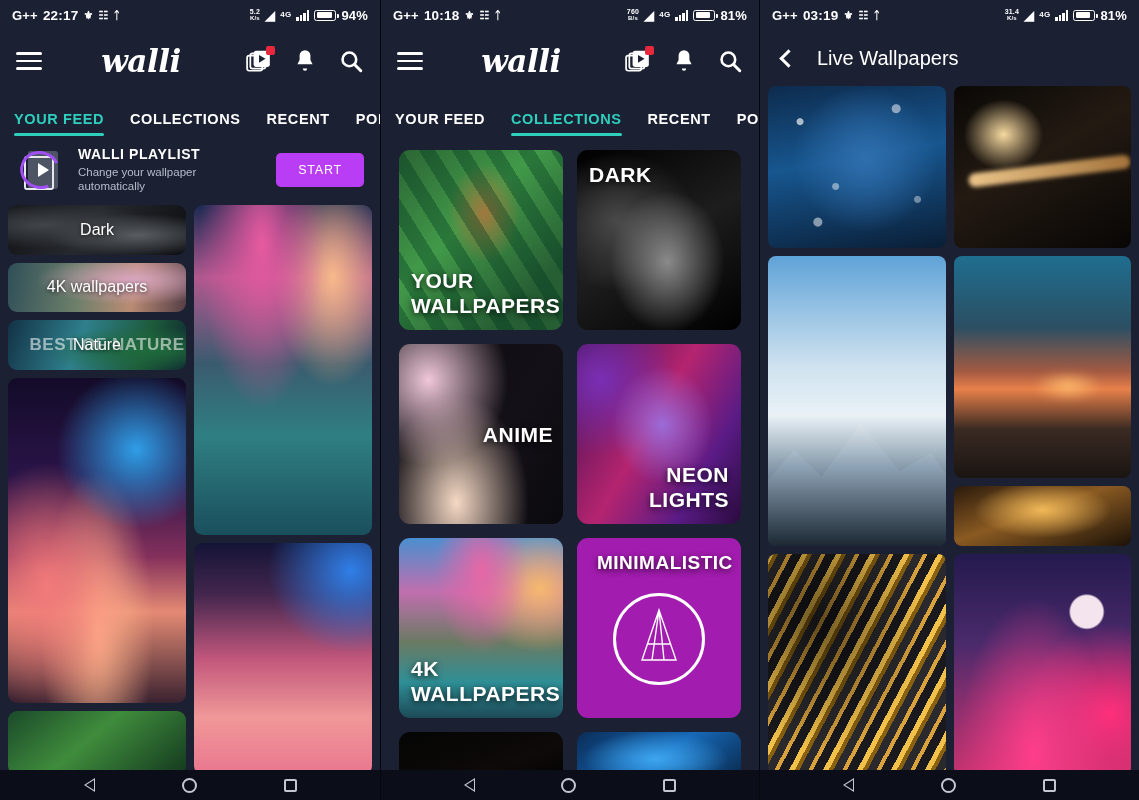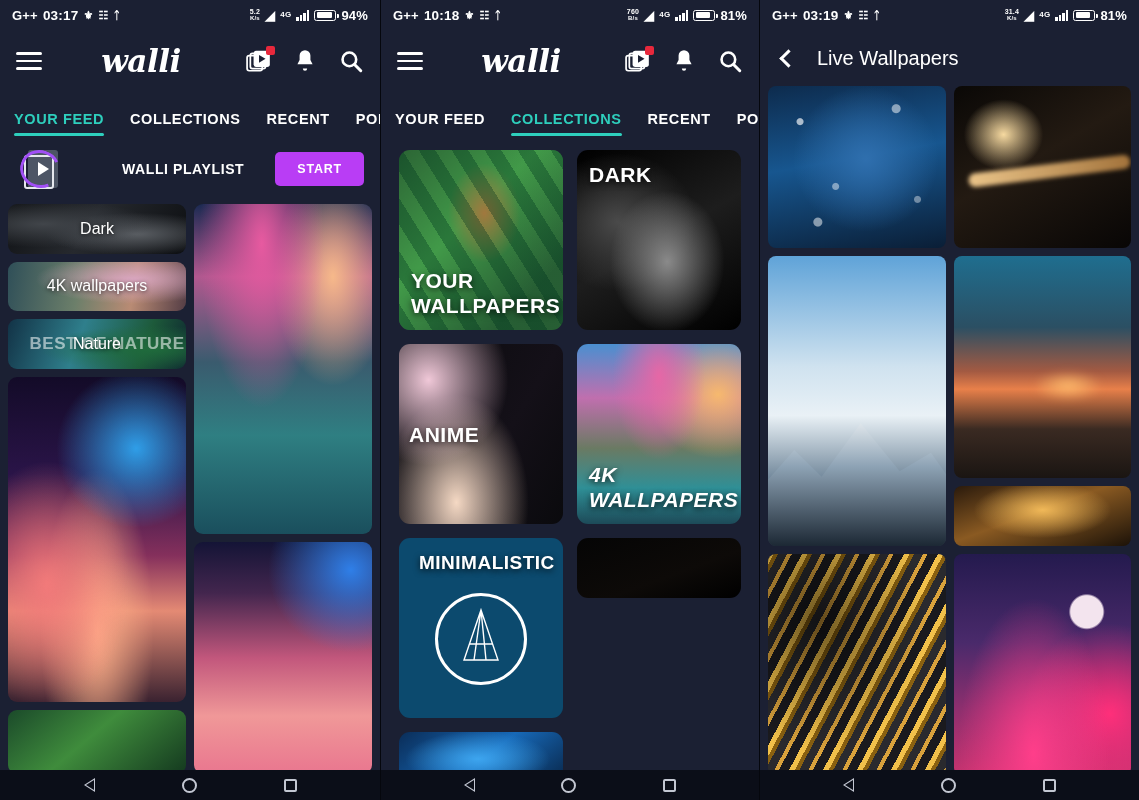--- a/index.html
+++ b/index.html
@@ -70,25 +70,25 @@
   .playlist { display: flex; align-items: center; gap: 14px; padding: 10px 16px 12px 18px; }
   .pl-art { width: 46px; height: 46px; position: relative; flex: none; }
   .pl-art .sheet { position:absolute; left:10px; top:4px; width:30px; height:38px;
     background:#4d5565; border-radius:3px; }
   .pl-art .sheet2 { position:absolute; left:6px; top:9px; width:30px; height:34px;
     border:2px solid #e6e8ee; border-radius:3px; }
   .pl-art .ring { position:absolute; left:2px; top:4px; width:40px; height:38px;
     border:3px solid #a14ff5; border-radius:50%; border-right-color: transparent; transform: rotate(20deg); }
   .pl-art .play { position:absolute; left:20px; top:16px; width:0; height:0;
     border-left: 11px solid #fff; border-top: 7px solid transparent; border-bottom: 7px solid transparent; }
-  .pl-text { flex: 1; margin-left: 44px; }
+  .pl-text { flex: 1; }
   .pl-title { color:#fff; font-size: 14px; font-weight: bold; letter-spacing:.6px; }
   .pl-sub { color:#b6bcca; font-size: 11.5px; line-height: 14px; margin-top: 3px; }
   .pl-btn { background:#b93df5; color:#fff; border:none; border-radius:5px;
-    padding: 10px 22px; font-size: 12.5px; font-weight: bold; letter-spacing:.8px; cursor:pointer; }
+    padding: 10px 22px; font-size: 12.5px; font-weight: normal; letter-spacing:.8px; cursor:pointer; }
 
   
   .feed { display: flex; gap: 8px; padding: 0 8px; height: 570px; }
   .col { display: flex; flex-direction: column; gap: 8px; width: 50%; }
   .chip { position: relative; height: 54px; border-radius: 9px; overflow: hidden;
     display: flex; align-items: center; justify-content: center; }
   .chip .lbl { position: relative; color:#fff; font-size: 16px; font-weight: 500;
     text-shadow: 0 1px 4px rgba(0,0,0,.8); z-index: 3; }
   .chip .ghost { position:absolute; z-index:2; color:rgba(255,255,255,.55); font-size:17px;
     font-weight:bold; letter-spacing:.5px; width:100%; text-align:center;padding-left:20px; }
@@ -121,21 +121,21 @@
 
   
   .collections { display: grid; grid-template-columns: 1fr 1fr; gap: 14px;
     padding: 14px 18px 0; height: 620px; align-content: start; }
   .coll { position: relative; border-radius: 11px; overflow: hidden; height: 180px;
     display: flex; align-items: flex-end; }
   .coll .ctext { position: relative; z-index: 3; color:#fff; font-size: 21px;
     font-weight: bold; letter-spacing: .5px; line-height: 25px; padding: 12px;
     text-shadow: 0 2px 6px rgba(0,0,0,.75); }
   .coll.top .ctext { align-self: flex-start; }
-  .coll.center { align-items: center; justify-content: flex-start; }
+  .coll.center { align-items: center; justify-content: flex-end; }
   .coll.center .ctext { text-align: center; padding: 0 10px; }
   .coll.right .ctext { text-align: right; width: 100%; }
   .c-live { background:
       radial-gradient(ellipse at 52% 35%, #d2683a 0%, transparent 30%),
       linear-gradient(135deg,#1d4a2b,#3f9b4a 40%,#16402a 80%); }
   .c-live::after { content:""; position:absolute; inset:0;
     background: repeating-linear-gradient(58deg, rgba(25,90,45,.55) 0 14px, rgba(70,150,70,.35) 14px 28px); }
   .c-dark { background:
       radial-gradient(ellipse at 55% 62%, #8a8a8a 0%, transparent 45%),
       radial-gradient(ellipse at 25% 40%, #4a4a4a 0%, transparent 45%),
@@ -144,22 +144,22 @@
       radial-gradient(ellipse at 18% 20%, #f0c8d8 0%, transparent 42%),
       radial-gradient(ellipse at 35% 88%, #f5d9c4 0%, transparent 48%),
       linear-gradient(120deg,#0a0a0d,#141018 60%,#0a0a0d); }
   .c-neon { background:
       radial-gradient(ellipse at 52% 45%, #9b6bd8 0%, transparent 42%),
       radial-gradient(circle at 14% 20%, #7a2fb5 0%, transparent 38%),
       linear-gradient(120deg,#3d1050,#b5246f 45%,#5a1b86 75%,#2a0b3d); }
   .c-4k { background:
       radial-gradient(ellipse at 50% 18%, #e667a6 0%, transparent 40%),
       radial-gradient(ellipse at 86% 28%, #f6b96e 0%, transparent 35%),
-      linear-gradient(180deg,#4a8fd0 0%, #c06fae 30%, #6a7a63 58%, #2f8f96 80%, #1d4a58 100%); font-style: italic; }
-  .c-min { background: #0c4a6e; padding-left: 8px; }
+      linear-gradient(180deg,#4a8fd0 0%, #c06fae 30%, #6a7a63 58%, #2f8f96 80%, #1d4a58 100%); }
+  .c-min { background: #a21caf; padding-left: 8px; }
   .min-logo { position:absolute; left:50%; top:56%; transform: translate(-50%,-50%);
     width: 92px; height: 92px; border: 3px solid #fff; border-radius: 50%; }
   .min-logo svg { position:absolute; left:50%; top:50%; transform:translate(-50%,-50%); width:70px; height:70px; }
   .c-black { background: linear-gradient(160deg,#050505,#0d0a08 60%,#000); }
   .c-blue { background: radial-gradient(ellipse at 48% 45%, #3da5ef 0%, transparent 60%),
       linear-gradient(140deg,#0a2d58,#1769b8 50%,#07203f); }
   .coll.stub { height: 60px; }
 
   
   .p3-bar { height: 56px; display: flex; align-items: center; gap: 22px; padding: 0 22px; }
@@ -219,21 +219,21 @@
 </head>
 <body>
 
 <div class="screens">
 
   <div class="panel panel-1">
 
     <div class="statusbar">
       <div class="sb-left">
         <span>G++</span>
-        <span class="sb-time">03:17</span>
+        <span class="sb-time">22:17</span>
         <span class="sb-ic">⚜</span>
         <span class="sb-ic">☷</span>
         <span class="sb-ic">ᛏ</span>
       </div>
       <div class="sb-right">
         <span class="netspeed">
           <span>5.2</span>
           <span>K/s</span>
         </span>
         <span class="sb-ic" style="font-size:13px">◢</span>
@@ -292,20 +292,22 @@
 
     <div class="playlist">
       <div class="pl-art">
         <div class="sheet"></div>
           <div class="sheet2"></div>
           <div class="ring"></div>
           <div class="play"></div>
       </div>
       <div class="pl-text">
         <div class="pl-title">WALLI PLAYLIST</div>
+        <div class="pl-sub" style="white-space:pre-line">Change your wallpaper
+automatically</div>
       </div>
       <button class="pl-btn">START</button>
     </div>
 
     <div class="feed">
       <div class="col">
         <div class="chip art-dark">
           <span class="lbl">Dark</span>
         </div>
         <div class="chip art-4k">
@@ -404,20 +406,24 @@
       <div class="coll c-live">
         <div class="ctext" style="white-space:pre-line">YOUR
 WALLPAPERS</div>
       </div>
       <div class="coll c-dark top">
         <div class="ctext">DARK</div>
       </div>
       <div class="coll c-anime center">
         <div class="ctext">ANIME</div>
       </div>
+      <div class="coll c-neon right">
+        <div class="ctext" style="white-space:pre-line">NEON
+LIGHTS</div>
+      </div>
       <div class="coll c-4k">
         <div class="ctext" style="white-space:pre-line">4K
 WALLPAPERS</div>
       </div>
       <div class="coll c-min top">
         <div class="ctext" style="width:100%;text-align:center;font-size:19px">MINIMALISTIC</div>
         <div class="min-logo">
           <svg viewBox="0 0 70 70">
               <path d="M35 6 L52 56 L18 56 Z M35 6 L40 56 M35 6 L28 56 M18 56 L52 56 M24 40 L46 40" fill="none" stroke="#fff" stroke-width="1.4"></path>
             </svg>

